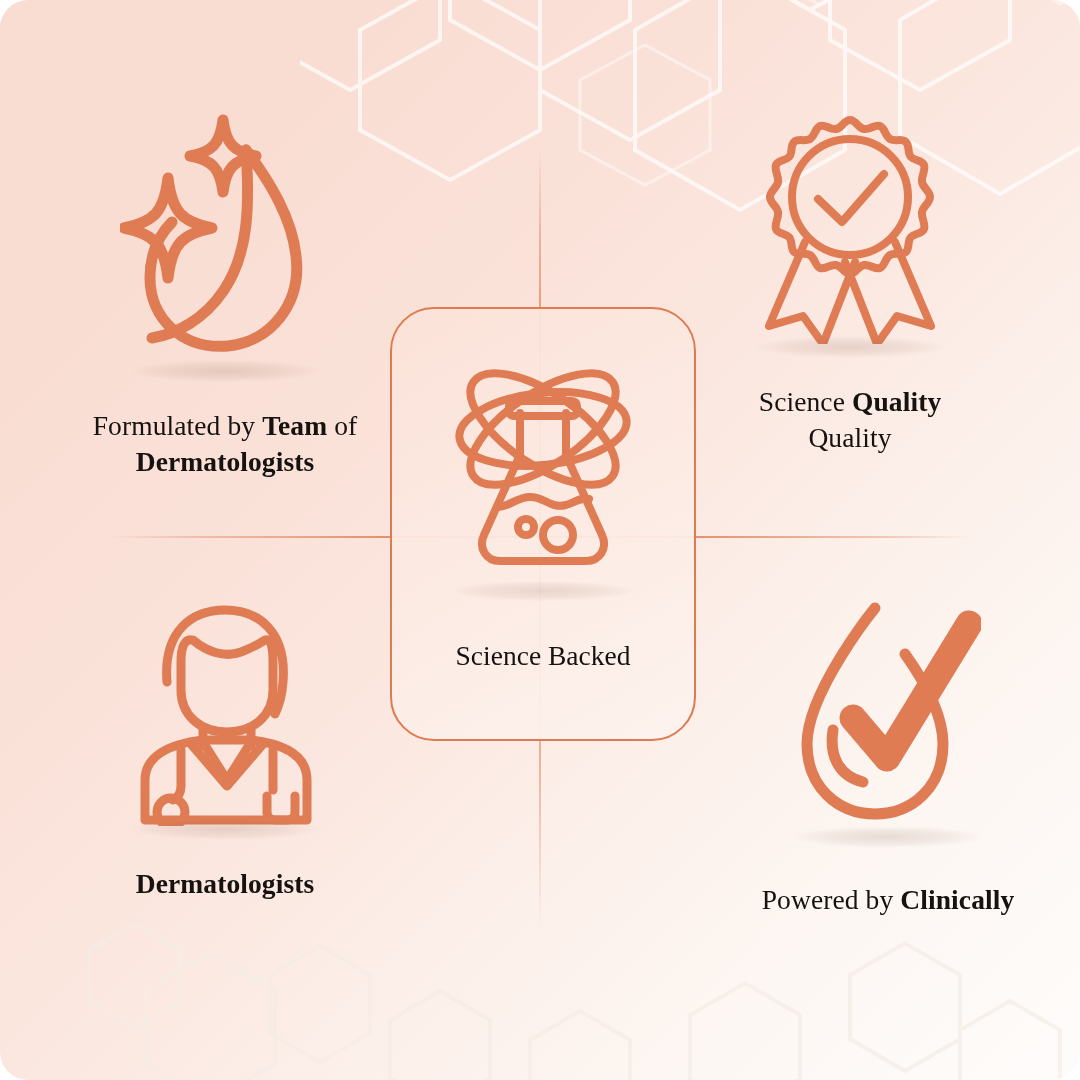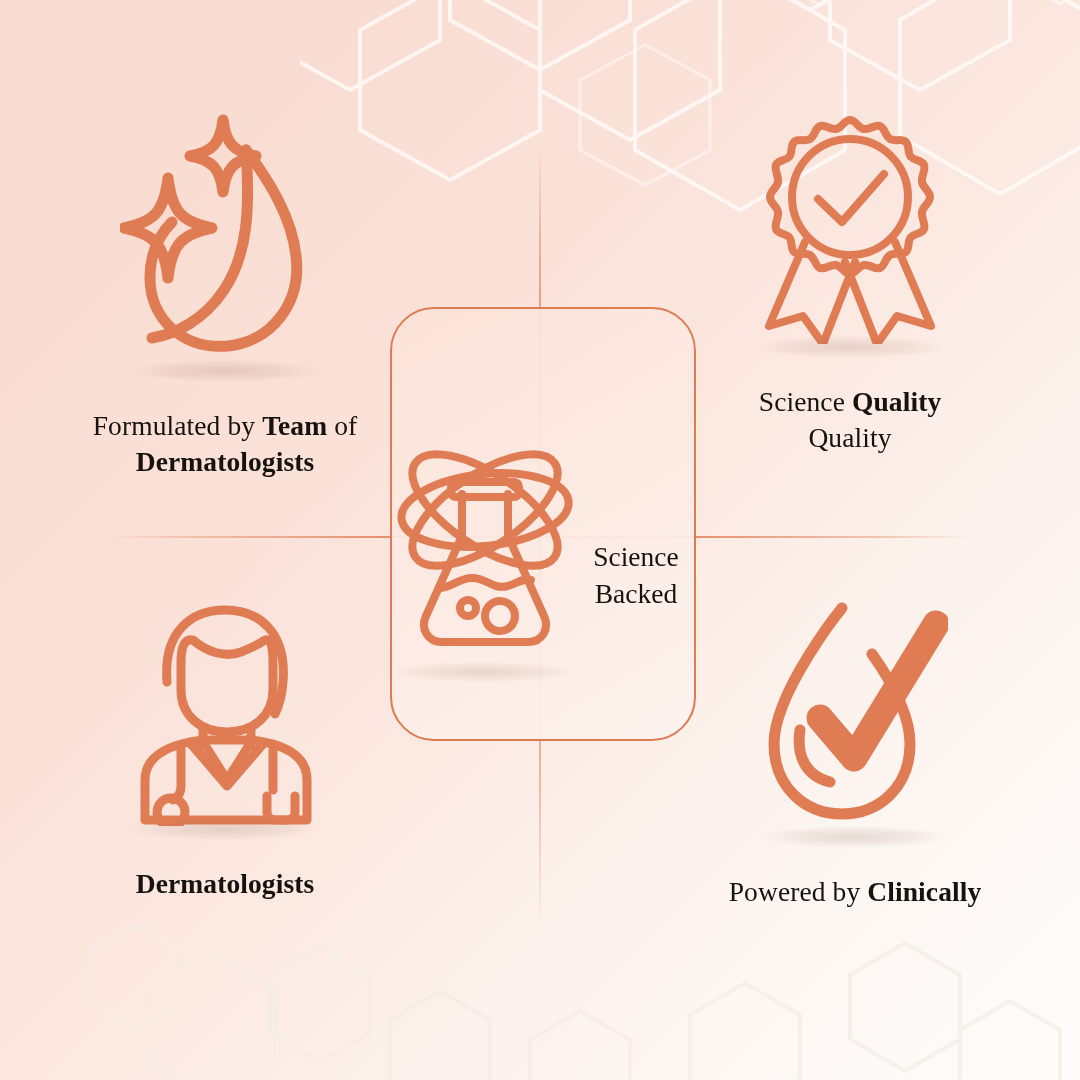--- a/index.html
+++ b/index.html
@@ -20,20 +20,21 @@
     background:
       linear-gradient(135deg,
         #f9dcd2 0%,
         #f9ddd3 18%,
         #fae1d8 34%,
         #fbe7df 50%,
         #fcf0ea 66%,
         #fdf7f3 82%,
         #fefcfb 100%);
     overflow: hidden;
+    border-radius: 28px;
   }
 
   
   .hex-layer {
     position: absolute;
     pointer-events: none;
   }
   .hex-top {
     top: -120px;
     left: 300px;
@@ -123,38 +124,38 @@
     color: #16120f;
     font-size: 27.5px;
     line-height: 1.32;
     letter-spacing: 0.1px;
   }
   .caption b { font-weight: 700; }
 
   #feature-formulated { left: 35px;  top: 112px; }
   #feature-premium    { left: 660px; top: 112px; }
   #feature-trusted    { left: 35px;  top: 604px; }
-  #feature-actives    { left: 665px; top: 596px; }
+  #feature-actives    { left: 698px; top: 596px; gap: 8px; }
 
   
   #center-card {
     position: absolute;
     left: 390px;
     top: 307px;
     width: 306px;
     height: 434px;
     box-sizing: border-box;
     border: 2px solid #dd7b51;
     border-radius: 44px;
     background: linear-gradient(150deg,
       rgba(251,226,216,0.95) 0%,
       rgba(252,234,226,0.95) 45%,
       rgba(253,243,238,0.95) 100%);
     display: flex;
-    flex-direction: row;
+    flex-direction: column;
     align-items: center;
     padding-top: 42px;
   }
   #center-card .icon-wrap { position: relative; }
   #center-card .card-shadow {
     position: absolute;
     left: 50%;
     transform: translateX(-50%);
     bottom: -24px;
     width: 180px;

